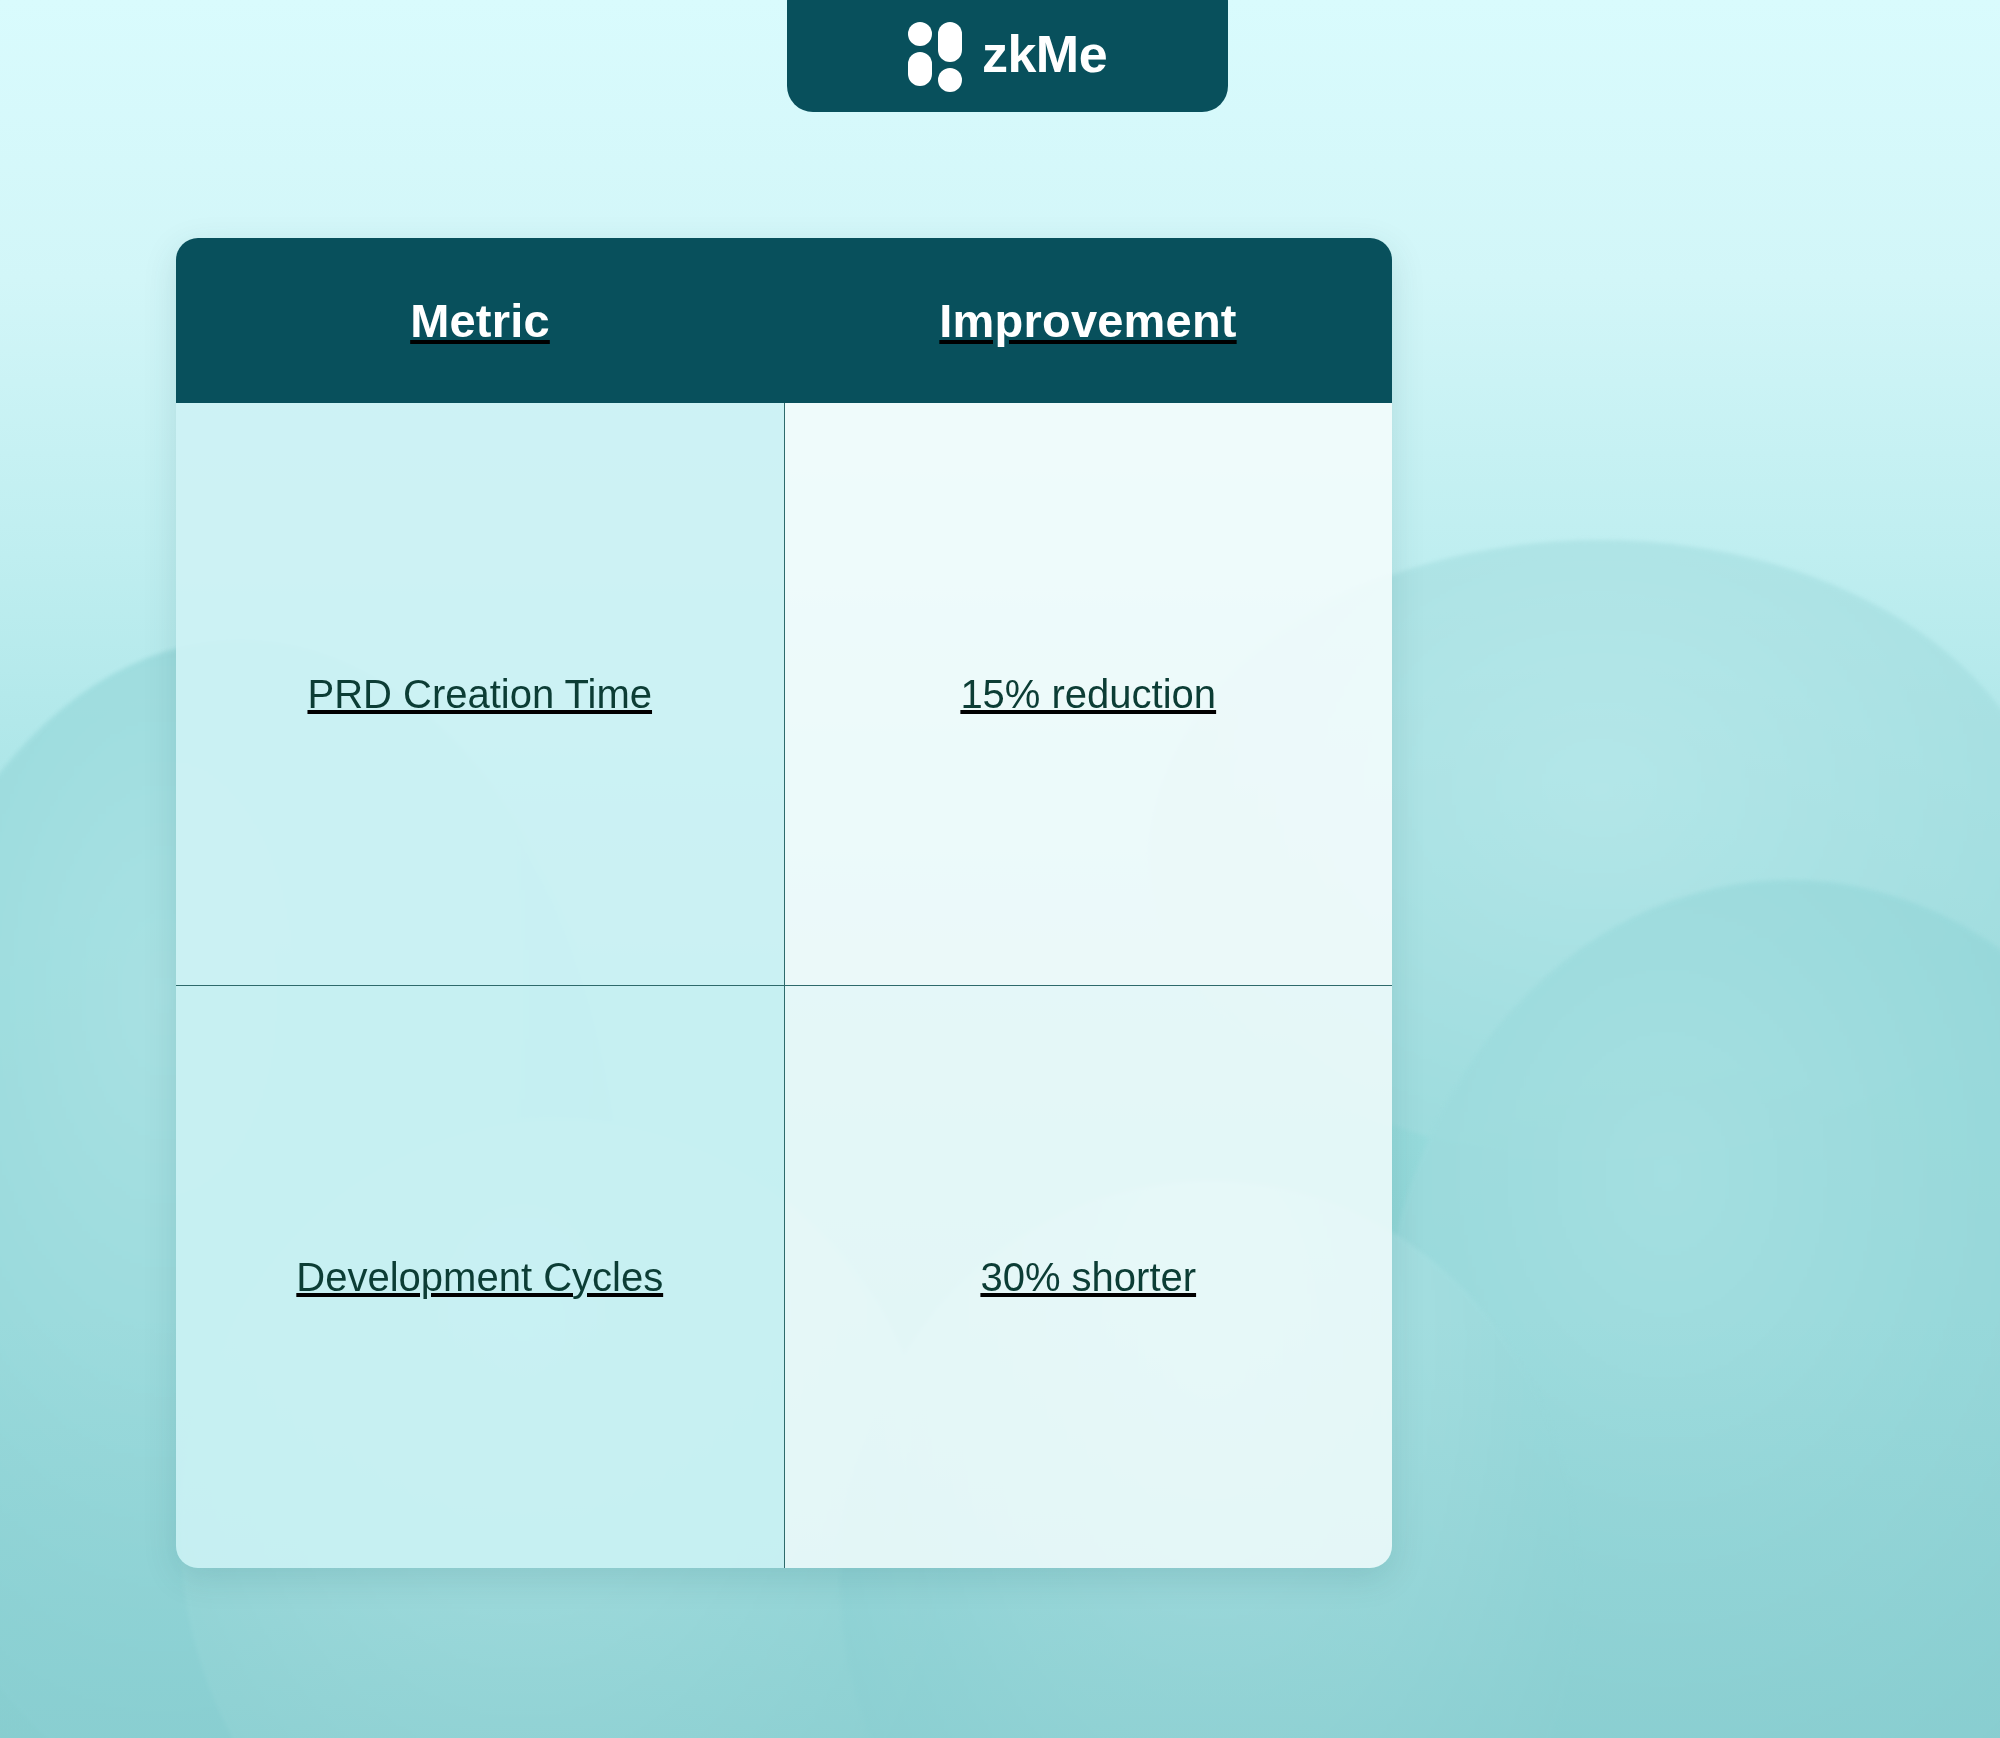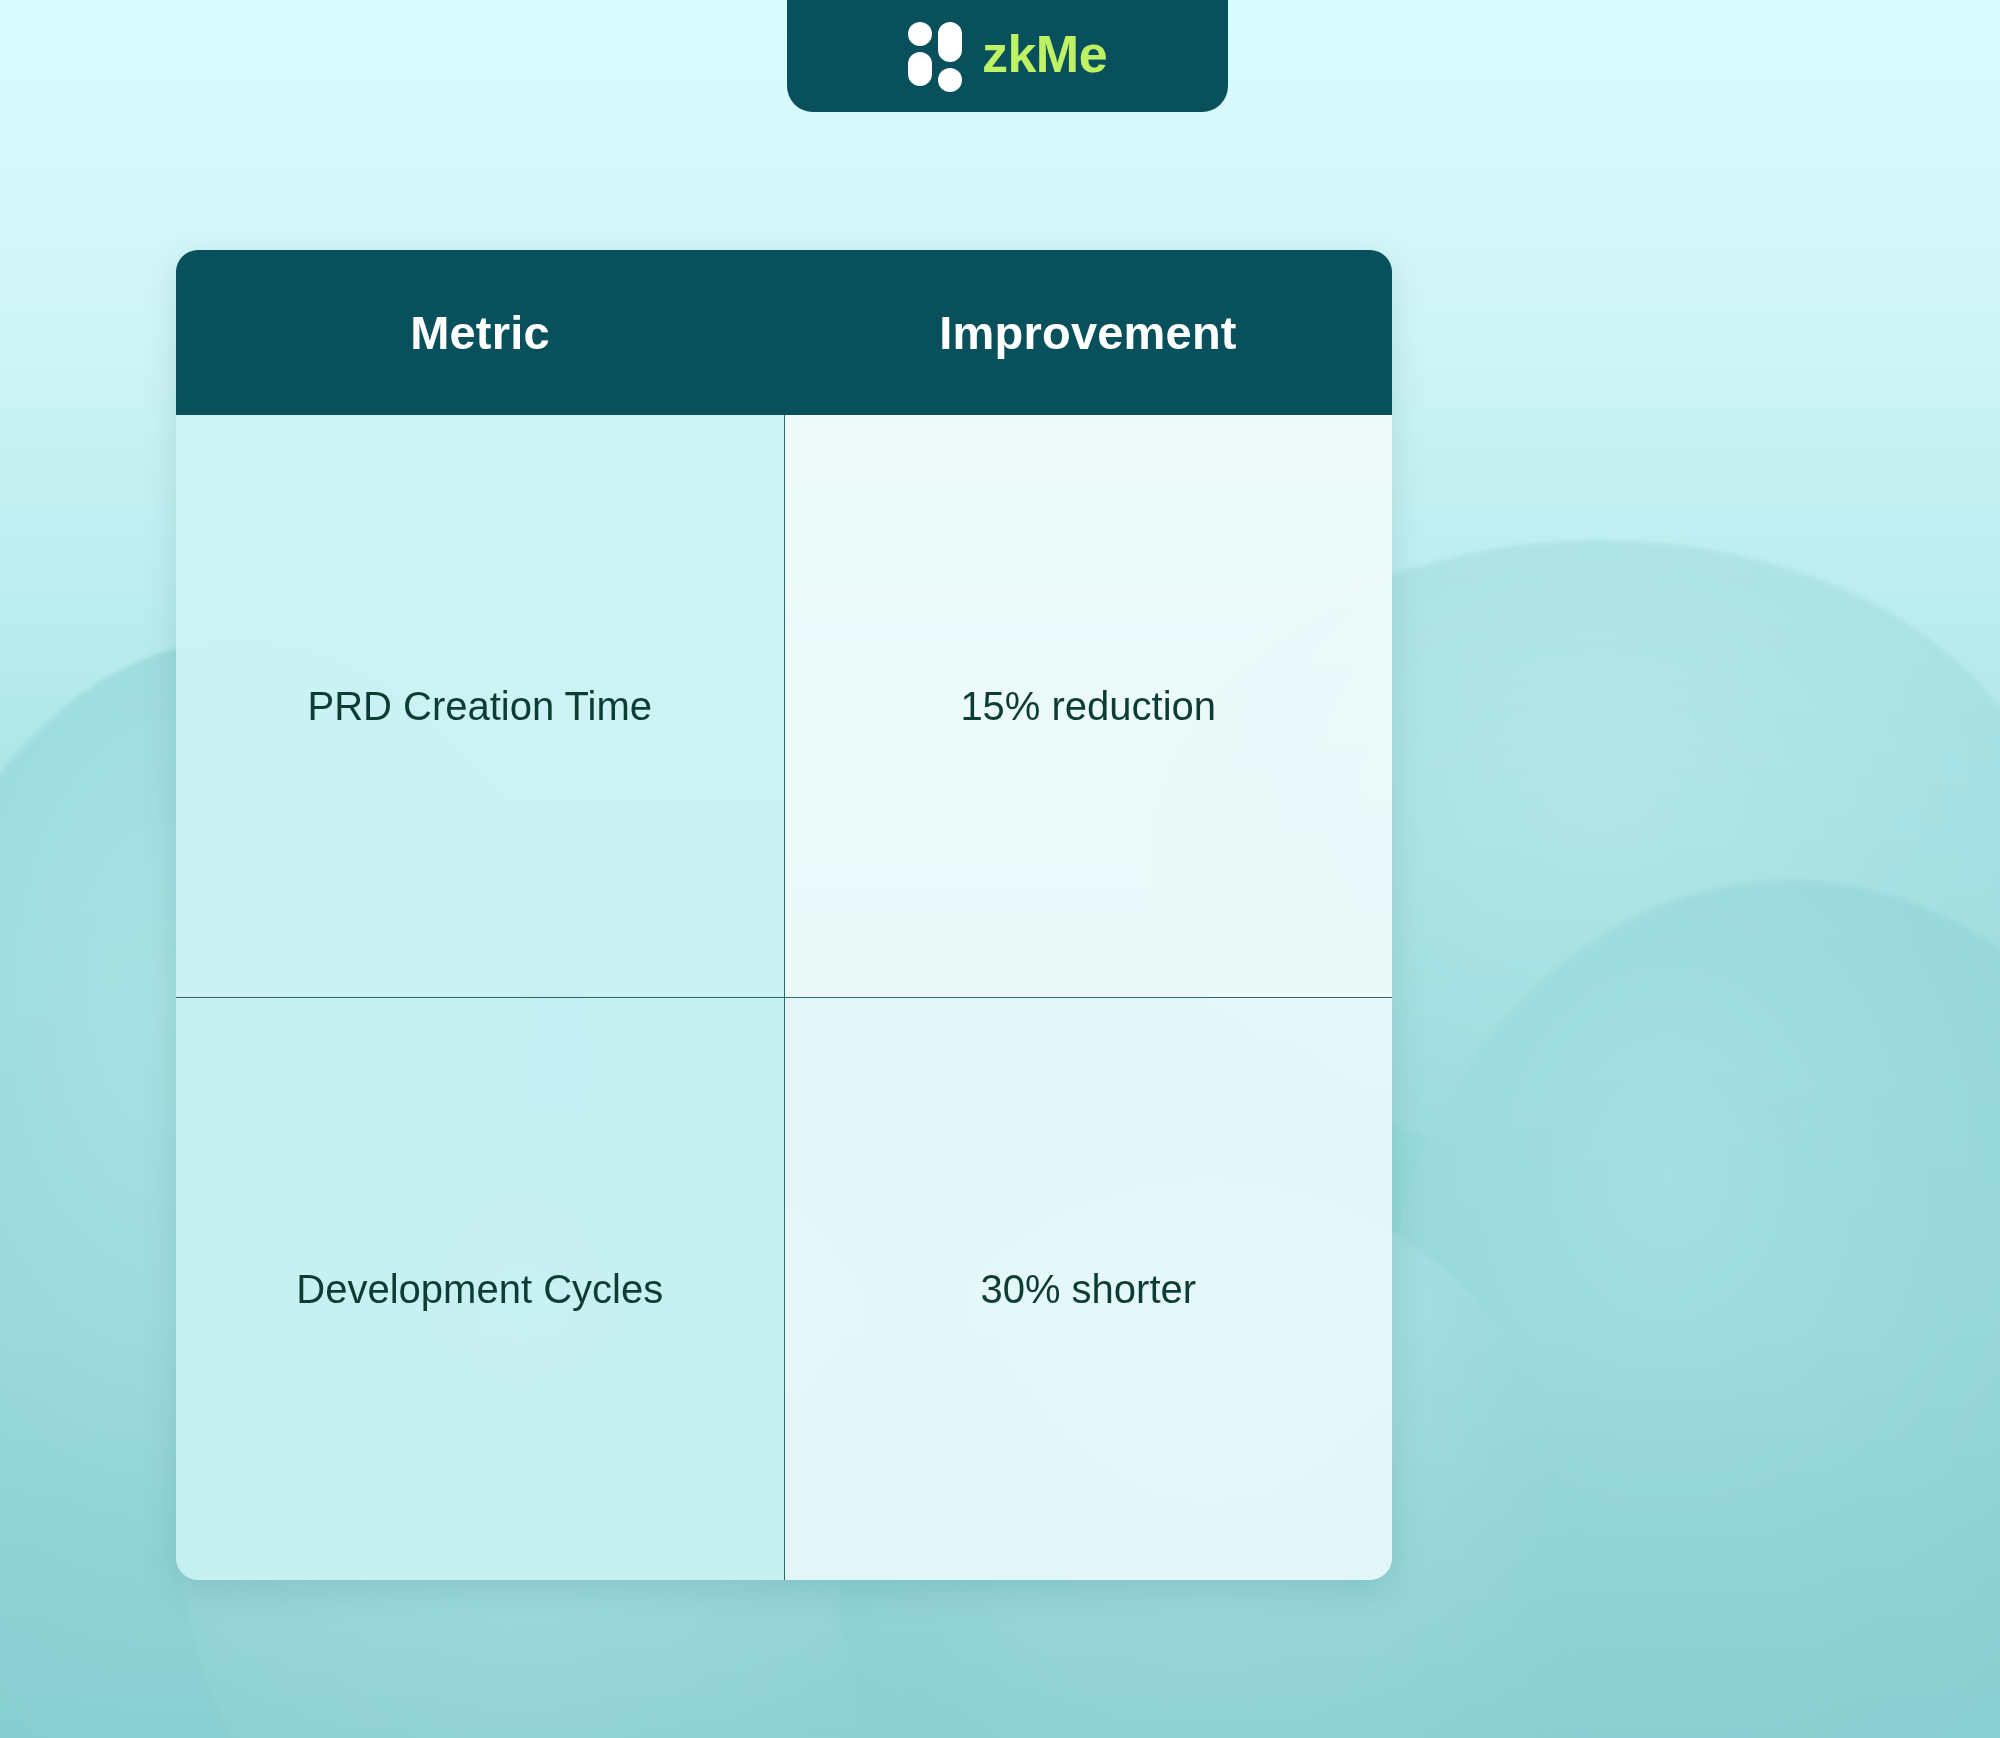--- a/index.html
+++ b/index.html
@@ -103,38 +103,39 @@
   .logo-mark .lm {
     position: absolute;
     background: #ffffff;
   }
   .lm-tl { left: 0; top: 0; width: 24px; height: 24px; border-radius: 50%; }
   .lm-bl { left: 0; top: 30px; width: 24px; height: 34px; border-radius: 12px 12px 12px 12px; }
   .lm-tr { left: 30px; top: 0; width: 24px; height: 40px; border-radius: 12px; }
   .lm-br { left: 30px; top: 46px; width: 24px; height: 24px; border-radius: 50%; }
 
   .logo-word {
-    color: #bef264;
+    color: #ffffff;
     font-size: 52px;
     font-weight: 700;
     letter-spacing: -0.5px;
     line-height: 1;
   }
 
   
   .table-card {
     position: absolute;
     left: 176px;
-    top: 250px;
+    top: 238px;
     width: 1216px;
     height: 1330px;
     border-radius: 22px;
     overflow: hidden;
     box-shadow: 0 10px 34px rgba(10,70,80,.13);
     z-index: 3;
+    text-decoration: underline;
   }
   table.metrics {
     width: 100%;
     height: 100%;
     border-collapse: collapse;
     table-layout: fixed;
   }
   table.metrics th {
     background: #08505c;
     color: #ffffff;

